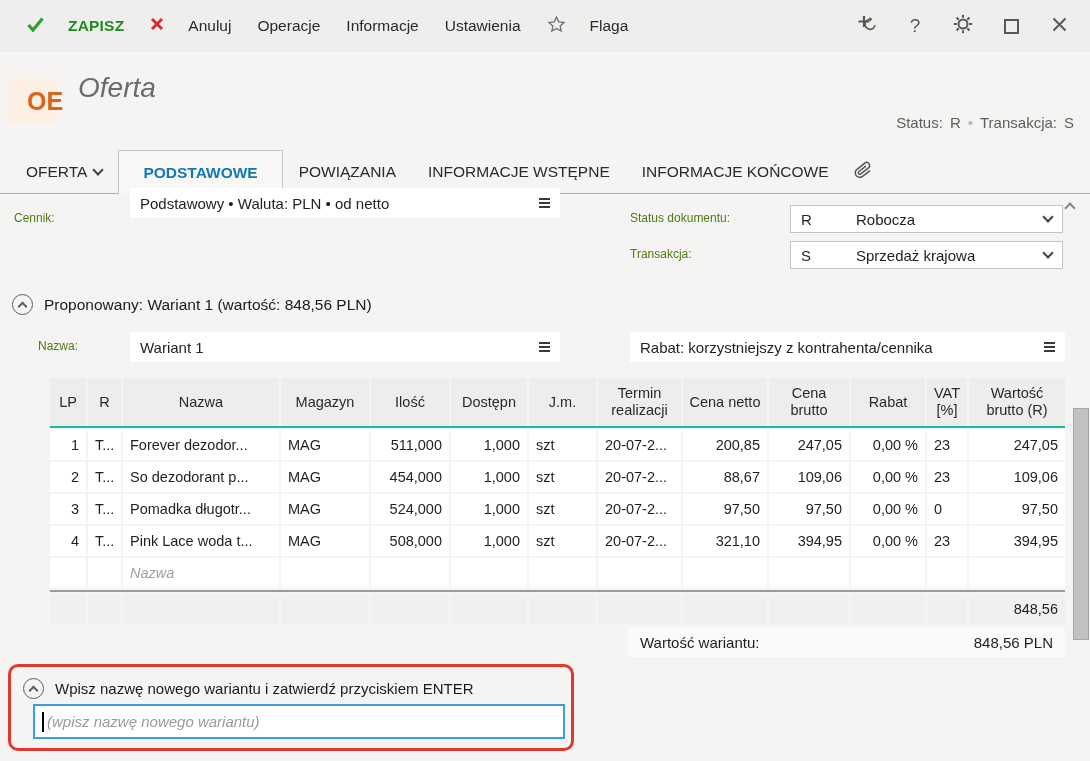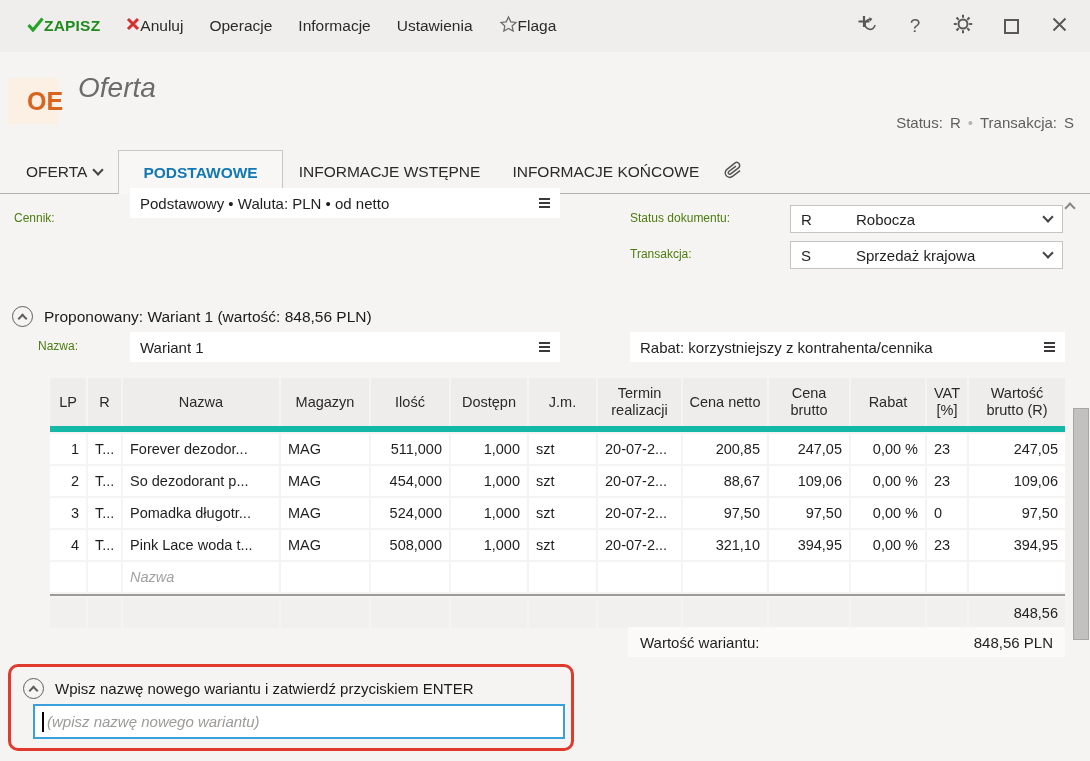--- a/index.html
+++ b/index.html
@@ -7,21 +7,21 @@
     --badge-orange:#d8641e; --badge-bg:#fcefe3; --highlight-red:#e0392e;
     --input-focus-blue:#3aa0dc;
     --cols:36px 33px 156px 88px 78px 76px 67px 83px 84px 80px 74px 40px 96px;
   }
   *{box-sizing:border-box;margin:0;padding:0;}
   body{font-family:"Liberation Sans","DejaVu Sans",sans-serif;background:#ddd;}
   .window{position:relative;width:1090px;height:761px;background:#f5f4f2;overflow:hidden;color:#1f1f1f;}
 
   
   .toolbar{position:absolute;top:0;left:0;width:1090px;height:52px;background:#efeeec;display:flex;align-items:center;padding:0 14px;}
-  .tb-item{display:flex;align-items:center;gap:0;font-size:15.5px;color:#2b2a29;padding:6px 13px;cursor:default;white-space:nowrap;}
+  .tb-item{display:flex;align-items:center;gap:24px;font-size:15.5px;color:#2b2a29;padding:6px 13px;cursor:default;white-space:nowrap;}
   .tb-save{color:var(--save-green);font-weight:bold;letter-spacing:.2px;}
   .tb-right{margin-left:auto;display:flex;align-items:center;gap:14px;}
   .winbtn{width:34px;height:34px;display:flex;align-items:center;justify-content:center;color:#5a5856;font-size:19px;}
   .max-square{width:15px;height:15px;border:2px solid #5a5856;}
 
   
   .badge{position:absolute;left:8px;top:78px;width:50px;height:46px;background:var(--badge-bg);color:var(--badge-orange);font-size:25px;font-weight:bold;display:flex;align-items:center;justify-content:center;padding-left:24px;}
   .doc-title{position:absolute;left:78px;top:72px;font-size:28px;font-style:italic;color:#6d6b69;}
   .statusline{position:absolute;right:16px;top:114px;font-size:15px;color:#605e5c;display:flex;gap:7px;align-items:center;}
   .statusline .dot{color:#b8b6b4;}
@@ -48,21 +48,21 @@
   .combo .chev{margin-left:auto;}
   .scroll-up{position:absolute;left:1066px;top:198px;}
   .scroll-up .chev{border-color:#8a8886;}
 
   
   .section-head{position:absolute;display:flex;align-items:center;gap:11px;font-size:15.5px;color:#1b1b1b;}
 
   
   .table{position:absolute;left:50px;top:378px;width:1015px;}
   .grid13{display:grid;grid-template-columns:var(--cols);column-gap:2px;}
-  .thead{border-bottom:6px solid #14b8a6;}
+  .thead{border-bottom:2px solid #14b8a6;}
   .th{background:#eeedeb;height:48px;display:flex;align-items:center;justify-content:center;text-align:center;font-size:14.5px;color:#2b2a29;line-height:1.15;padding:2px 3px;}
   .trow{margin-top:2px;}
   .td{background:#fff;height:30px;line-height:30px;padding:0 7px;font-size:14.5px;white-space:nowrap;overflow:hidden;}
   .c0,.c4,.c5,.c8,.c9,.c10,.c12{text-align:right;}
   .td.placeholder{color:#a3a1a0;font-style:italic;}
   .tsep{height:2px;background:#9d9b99;margin-top:2px;}
   .sumrow .td{background:#f1f0ee;}
 
   
   .summary{position:absolute;left:628px;top:627px;width:437px;height:30px;background:#fbfaf9;display:flex;align-items:center;padding:0 12px;font-size:15px;color:#1f1f1f;}
@@ -159,20 +159,21 @@
   </div>
 
   <div class="tabbar">
     <div class="tab">
       <span>OFERTA</span>
       <span class="chev"></span>
     </div>
     <div class="tab tab-active">
       <span>PODSTAWOWE</span>
     </div>
+    <div class="tab">POWIĄZANIA</div>
     <div class="tab">INFORMACJE WSTĘPNE</div>
     <div class="tab">INFORMACJE KOŃCOWE</div>
     <div class="clip">
       <span>
         <svg width="20" height="22" viewBox="0 0 24 24" style="transform:rotate(8deg)">
             <path d="M20.5 11.5l-8 8.2a5.4 5.4 0 0 1-7.8-7.5L13 3.5a3.6 3.6 0 0 1 5.2 5L9.9 17a1.8 1.8 0 0 1-2.6-2.5l7.5-7.7" fill="none" stroke="#555" stroke-width="1.8"></path>
           </svg>
       </span>
     </div>
   </div>
@@ -191,21 +192,21 @@
     <span>Robocza</span>
     <span class="chev"></span>
   </div>
   <div class="lbl" style="left:630px;top:247px;">Transakcja:</div>
   <div class="field combo" style="left:790px;top:241px;width:273px;height:28px;">
     <span class="code">S</span>
     <span>Sprzedaż krajowa</span>
     <span class="chev"></span>
   </div>
 
-  <div class="section-head" style="left:12px;top:294px;margin-top:12px;">
+  <div class="section-head" style="left:12px;top:294px;">
     <span class="circ">
         <span class="chev chev-up"></span>
       </span>
     <span>Proponowany: Wariant 1 (wartość: 848,56 PLN)</span>
   </div>
 
   <div class="lbl" style="left:38px;top:339px;">Nazwa:</div>
   <div class="field" style="left:130px;top:332px;width:430px;height:30px;">
     <span>Wariant 1</span>
     <span class="bars"></span>

